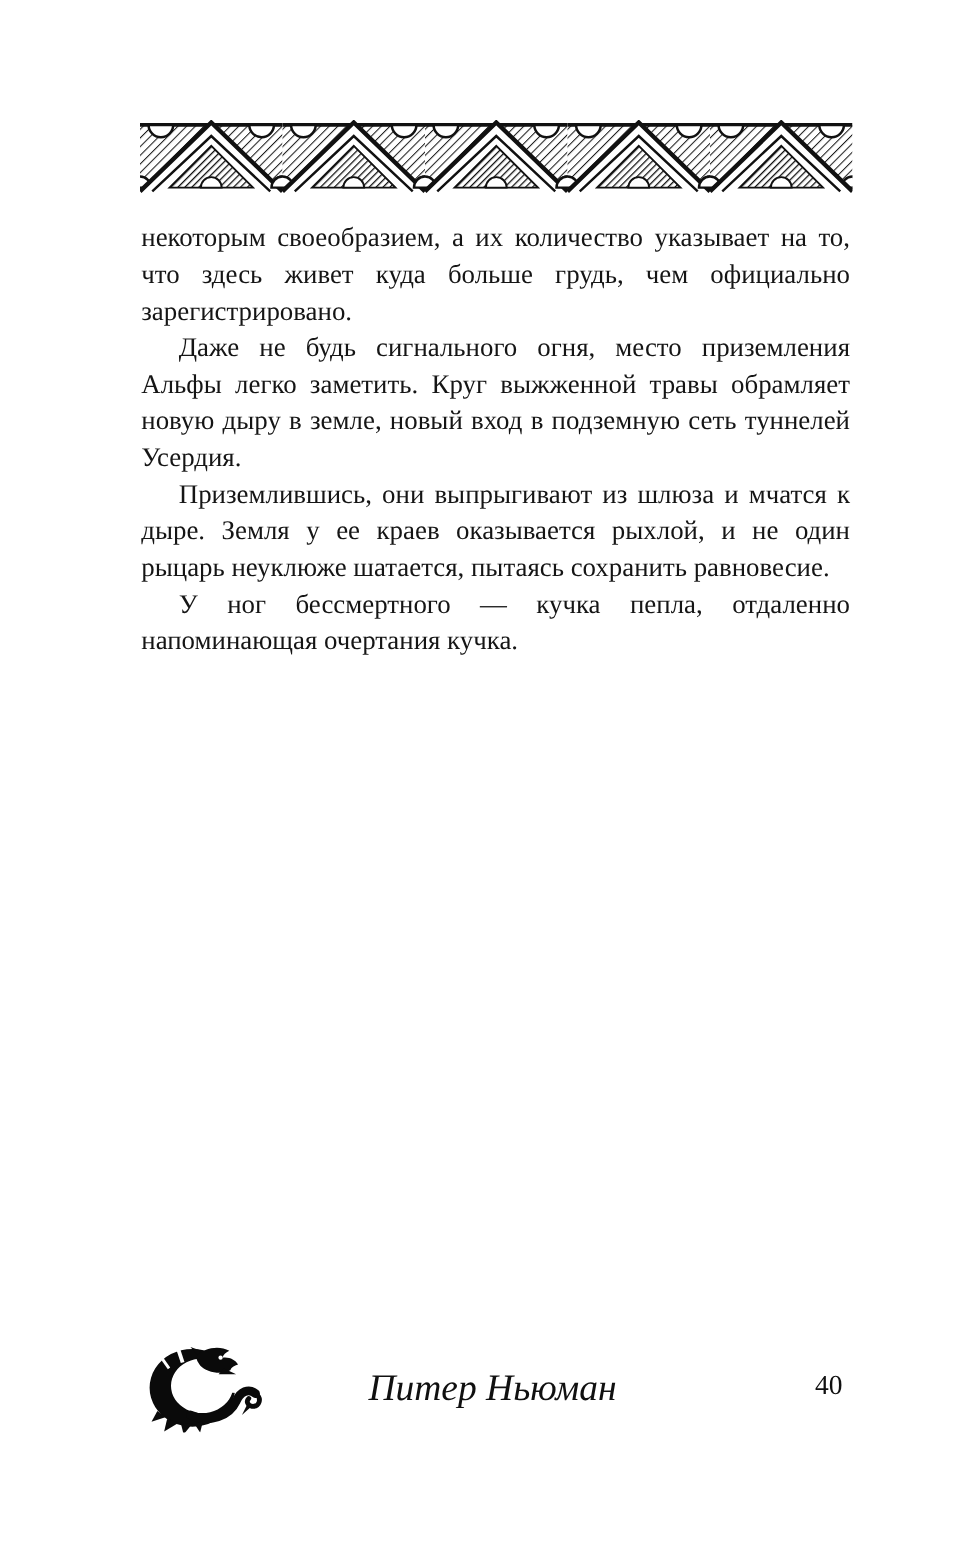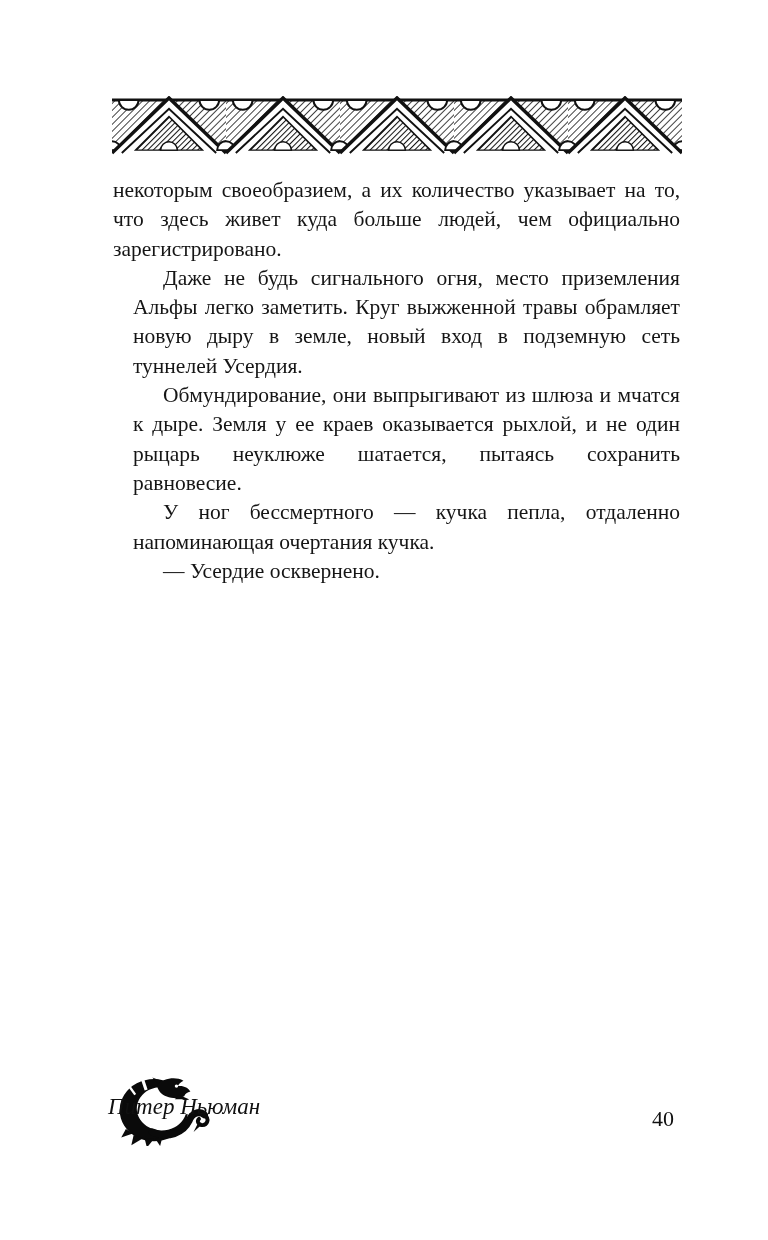--- a/index.html
+++ b/index.html
@@ -15,31 +15,31 @@
     position:absolute; left:112px; top:96px;
     width:570px; height:61px;
   }
   .text-block {
     position:absolute; left:113px; top:176px; width:567px;
     font-size:21.5px; line-height:29.3px;
     text-align:justify;
     color:#151515;
   }
   p.para { margin:0; padding:0; text-indent:0; }
-  p.ind  { text-indent:30px;margin-left:20px; }
+  p.ind  { text-indent:30px; }
   .footer {
     position:absolute; left:108px; top:1070px; width:572px; height:84px;
   }
   .dragon { position:absolute; left:2px; top:6px; width:108px; height:70px; }
   .author {
     position:absolute; left:0; right:0; top:24px;
-    text-align:left; font-style:italic; font-size:23px; color:#101010;
+    text-align:center; font-style:italic; font-size:30px; color:#101010;
   }
   .pageno {
-    position:absolute; right:6px; top:36px;
+    position:absolute; right:6px; top:25px;
     font-size:22px; color:#101010;text-align:right;
   }
 </style>
 </head>
 <body>
 
 <svg class="ornament" viewBox="0 0 580 62" preserveAspectRatio="none" aria-hidden="true">
   <defs>
     <pattern id="hx" width="5" height="5" patternUnits="userSpaceOnUse" patternTransform="rotate(45)">
       <rect width="5" height="5" fill="#ffffff"></rect>
@@ -71,25 +71,24 @@
     </g>
   </defs>
   <use href="#unit" x="0"></use>
   <use href="#unit" x="116"></use>
   <use href="#unit" x="232"></use>
   <use href="#unit" x="348"></use>
   <use href="#unit" x="464"></use>
 </svg>
 
 <div class="text-block">
-    <p class="para">некоторым своеобразием, а их количество указывает на то, что здесь живет куда больше людей, чем официально зарегистрировано.</p>
+    <p class="para">некоторым своеобразием, а их количество указывает на то, что здесь живет куда больше грудь, чем официально зарегистрировано.</p>
     <p class="para ind">Даже не будь сигнального огня, место приземления Альфы легко заметить. Круг выжженной травы обрамляет новую дыру в земле, новый вход в подземную сеть туннелей Усердия.</p>
-    <p class="para ind">Обмундирование, они выпрыгивают из шлюза и мчатся к дыре. Земля у ее краев оказывается рыхлой, и не один рыцарь неуклюже шатается, пытаясь сохранить равновесие.</p>
+    <p class="para ind">Приземлившись, они выпрыгивают из шлюза и мчатся к дыре. Земля у ее краев оказывается рыхлой, и не один рыцарь неуклюже шатается, пытаясь сохранить равновесие.</p>
     <p class="para ind">У ног бессмертного — кучка пепла, отдаленно напоминающая очертания кучка.</p>
-    <p class="para ind">— Усердие осквернено.</p>
   </div>
 
 <div class="footer">
   <svg class="dragon" viewBox="0 0 130 90" aria-hidden="true">
 
     <path fill-rule="evenodd" fill="#0a0a0a" d="M52,4 a44,40 0 1 0 0.02,0 Z M62,14 a32,28 0 1 0 0.02,0 Z"></path>
 
     <polygon points="78,26 130,20 130,52 80,48" fill="#ffffff"></polygon>
 
     <line x1="36" y1="0" x2="42" y2="18" stroke="#ffffff" stroke-width="4"></line>

